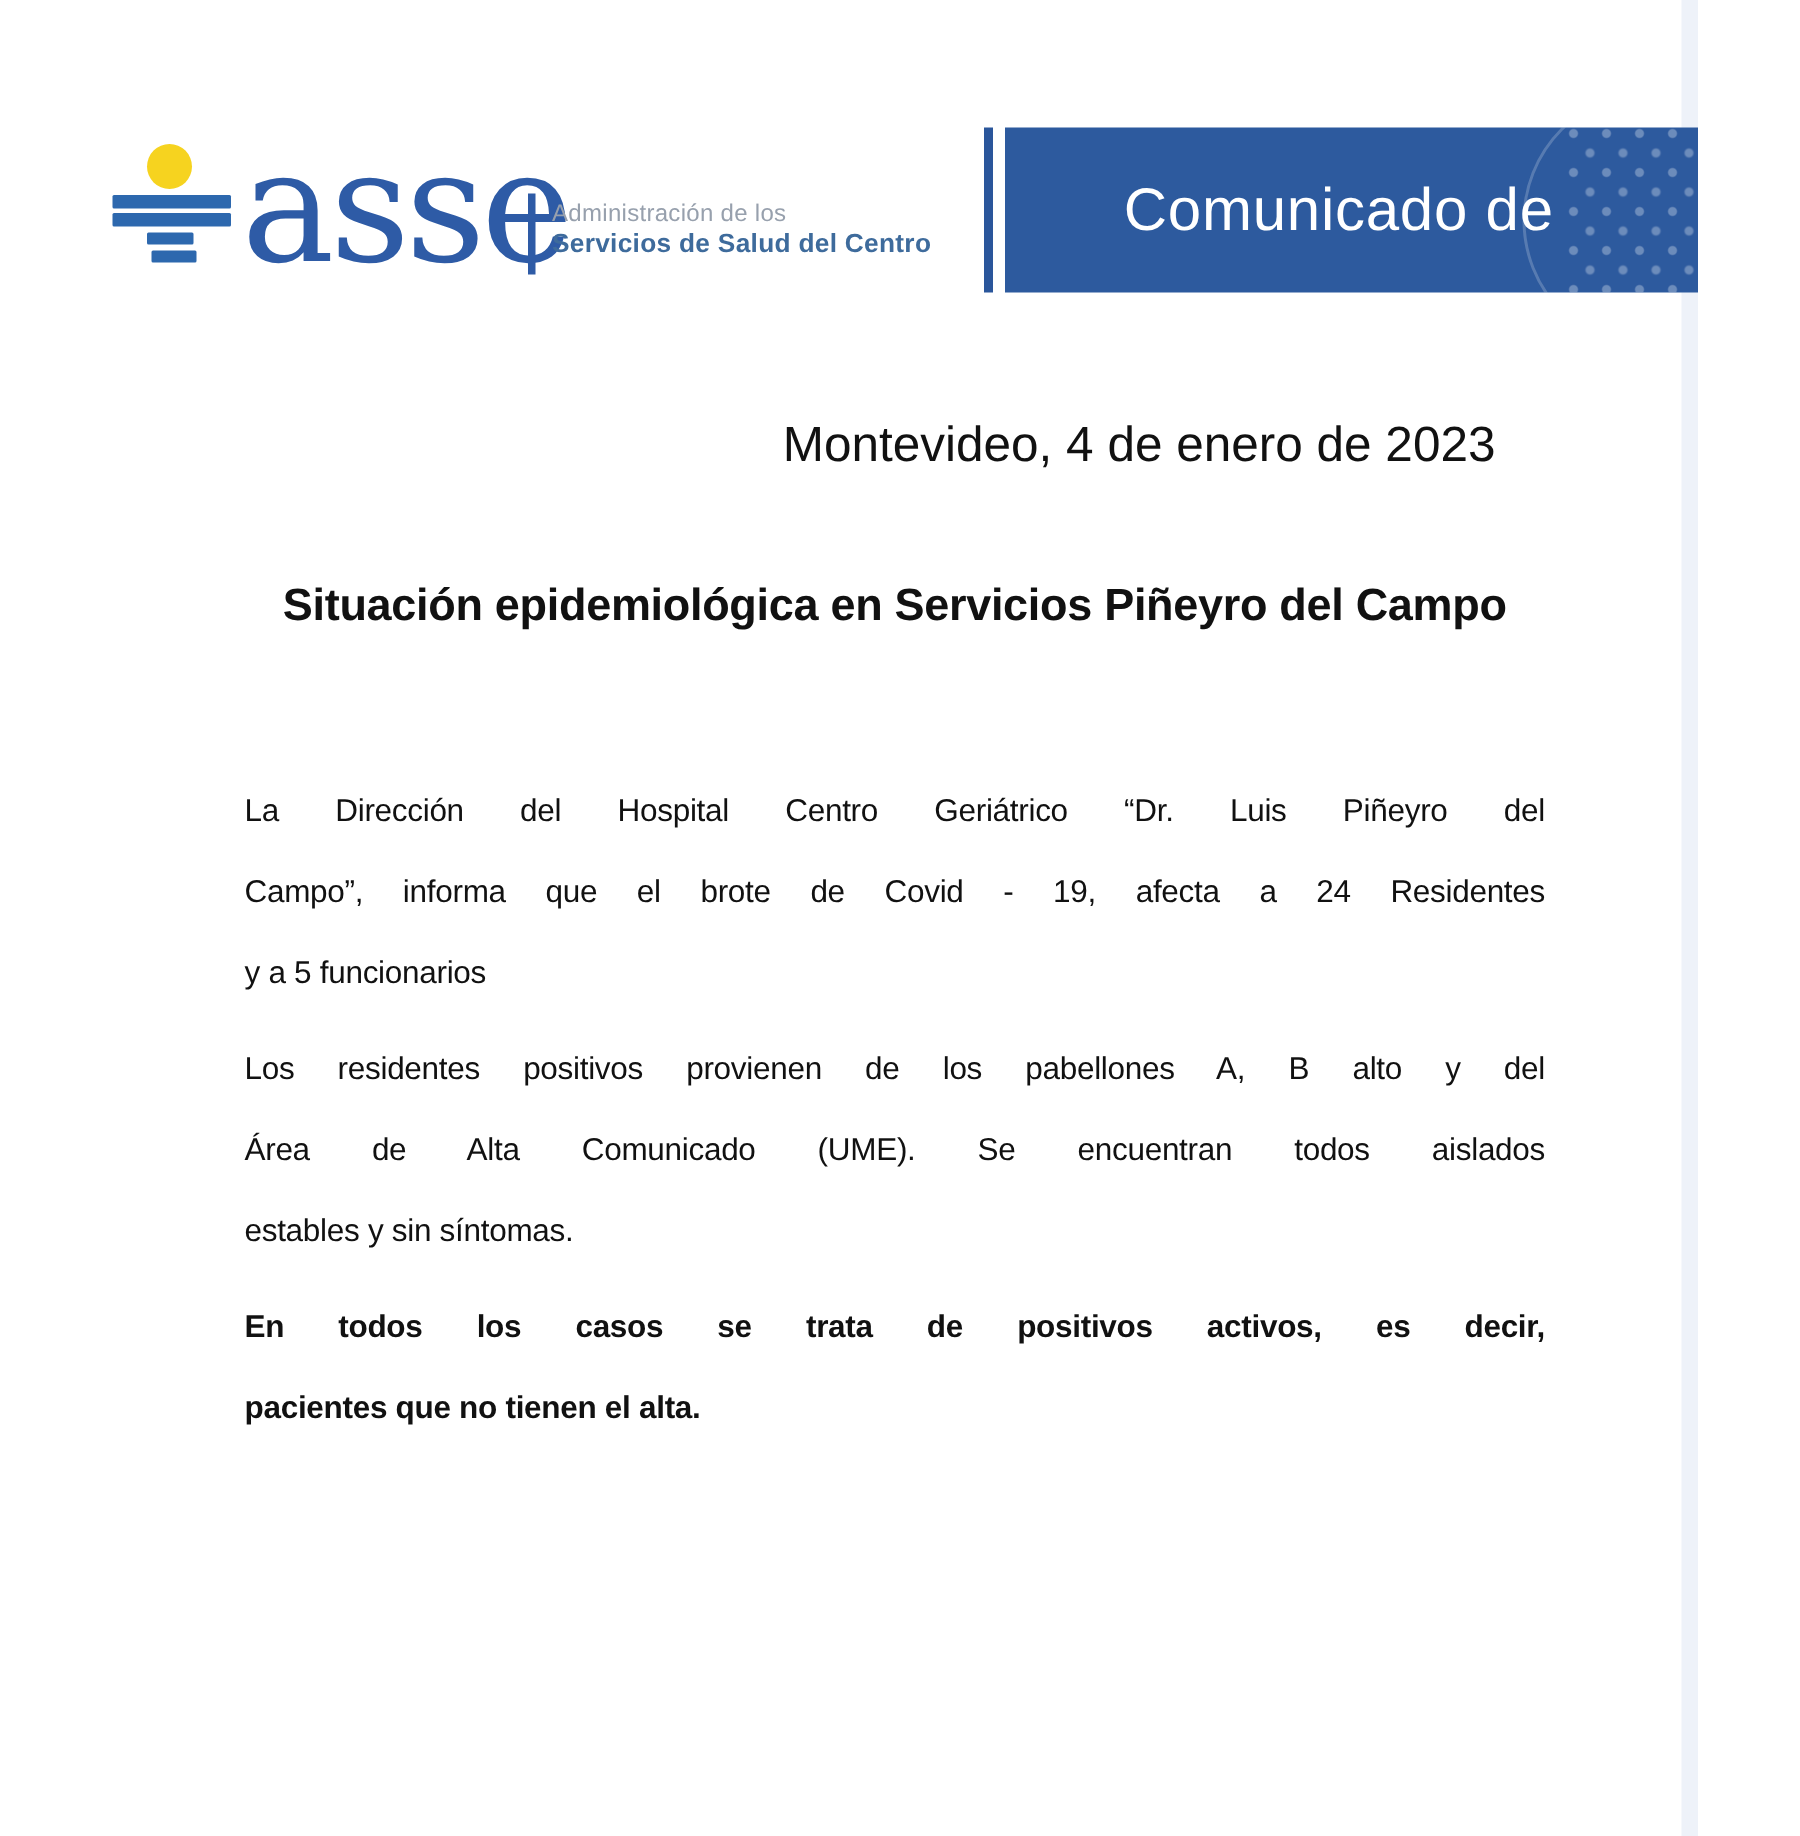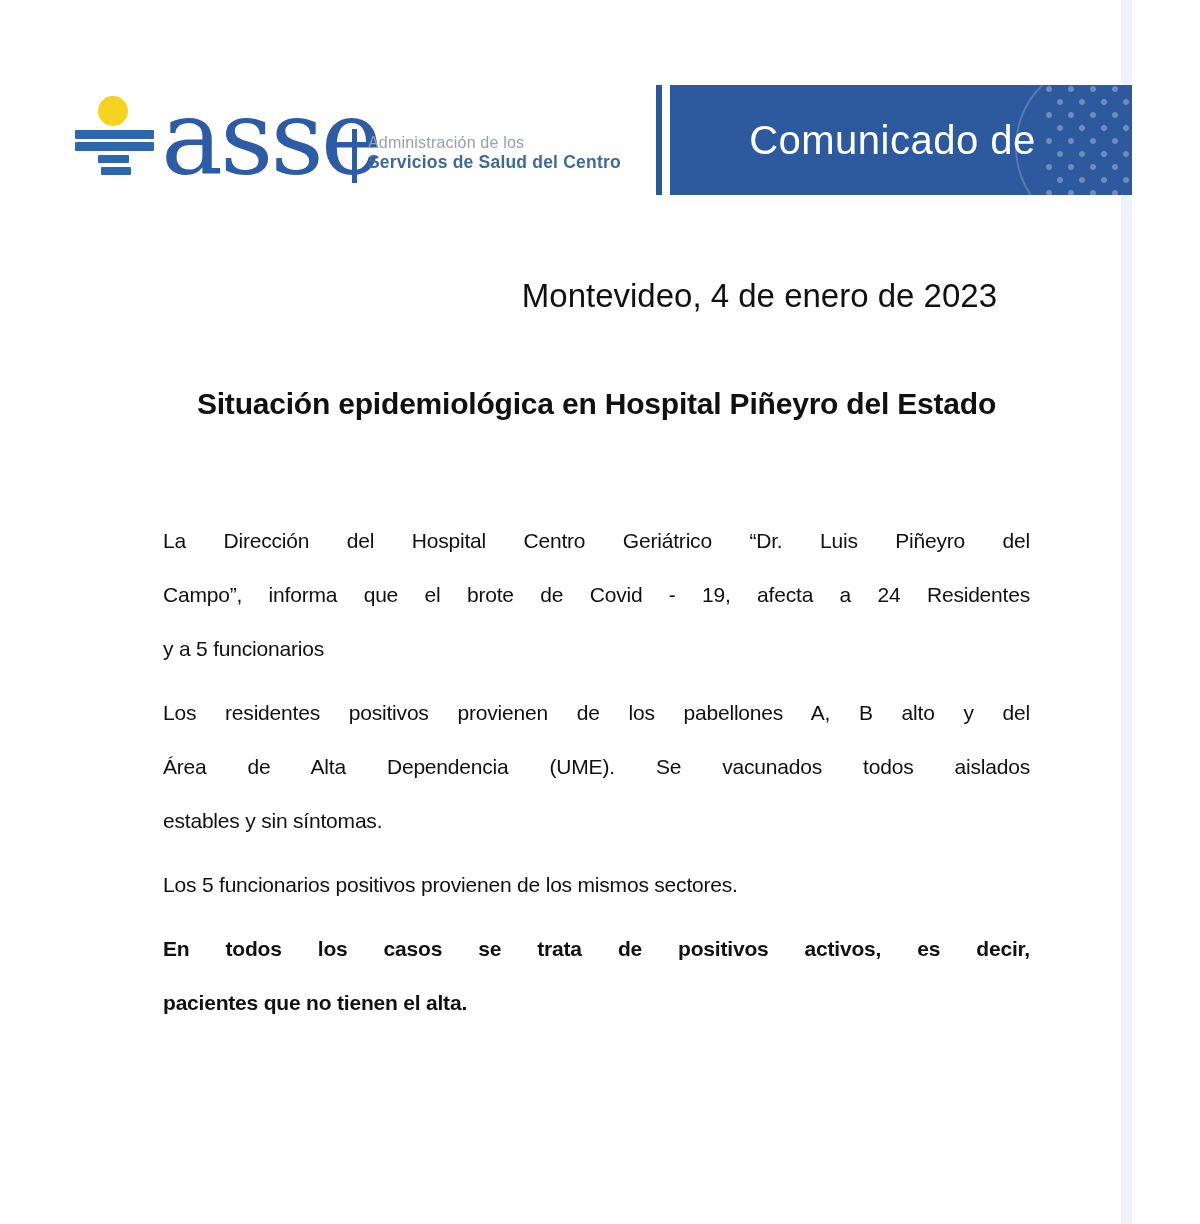--- a/index.html
+++ b/index.html
@@ -141,35 +141,32 @@
   <div class="banner">
     <div class="arc"></div>
     <div class="dots"></div>
     <div class="banner-label">
       <span class="bl-reg">Comunicado de</span>
     </div>
   </div>
 
   <div class="dateline">Montevideo, 4 de enero de 2023</div>
 
-  <h1 class="doc-title">Situación epidemiológica en Hospital Piñeyro del Estado</h1>
+  <h1 class="doc-title">Situación epidemiológica en Servicios Piñeyro del Campo</h1>
 
   <main class="body">
     <p class="para">
       <span class="jline">La Dirección del Hospital Centro Geriátrico “Dr. Luis Piñeyro del</span>
       <span class="jline">Campo”, informa que el brote de Covid - 19, afecta a 24 Residentes</span>
       <span class="jline last">y a 5 funcionarios</span>
     </p>
     <p class="para">
       <span class="jline">Los residentes positivos provienen de los pabellones A, B alto y del</span>
-      <span class="jline">Área de Alta Dependencia (UME). Se vacunados todos aislados</span>
+      <span class="jline">Área de Alta Comunicado (UME). Se encuentran todos aislados</span>
       <span class="jline last">estables y sin síntomas.</span>
-    </p>
-    <p class="para">
-      <span class="jline last">Los 5 funcionarios positivos provienen de los mismos sectores.</span>
     </p>
     <p class="para bold">
       <span class="jline">En todos los casos se trata de positivos activos, es decir,</span>
       <span class="jline last">pacientes que no tienen el alta.</span>
     </p>
   </main>
 
 </div>
 
 </body></html>

